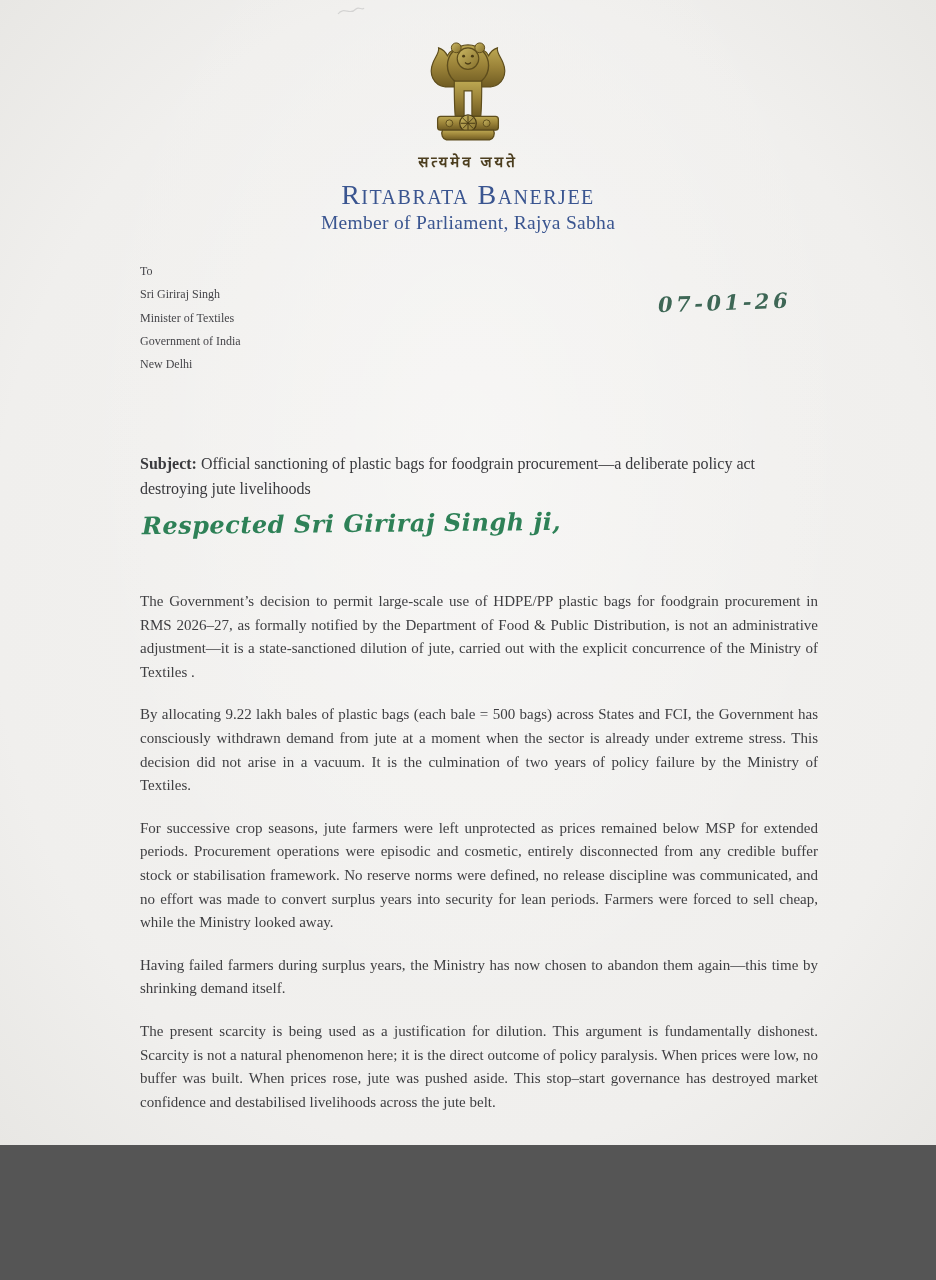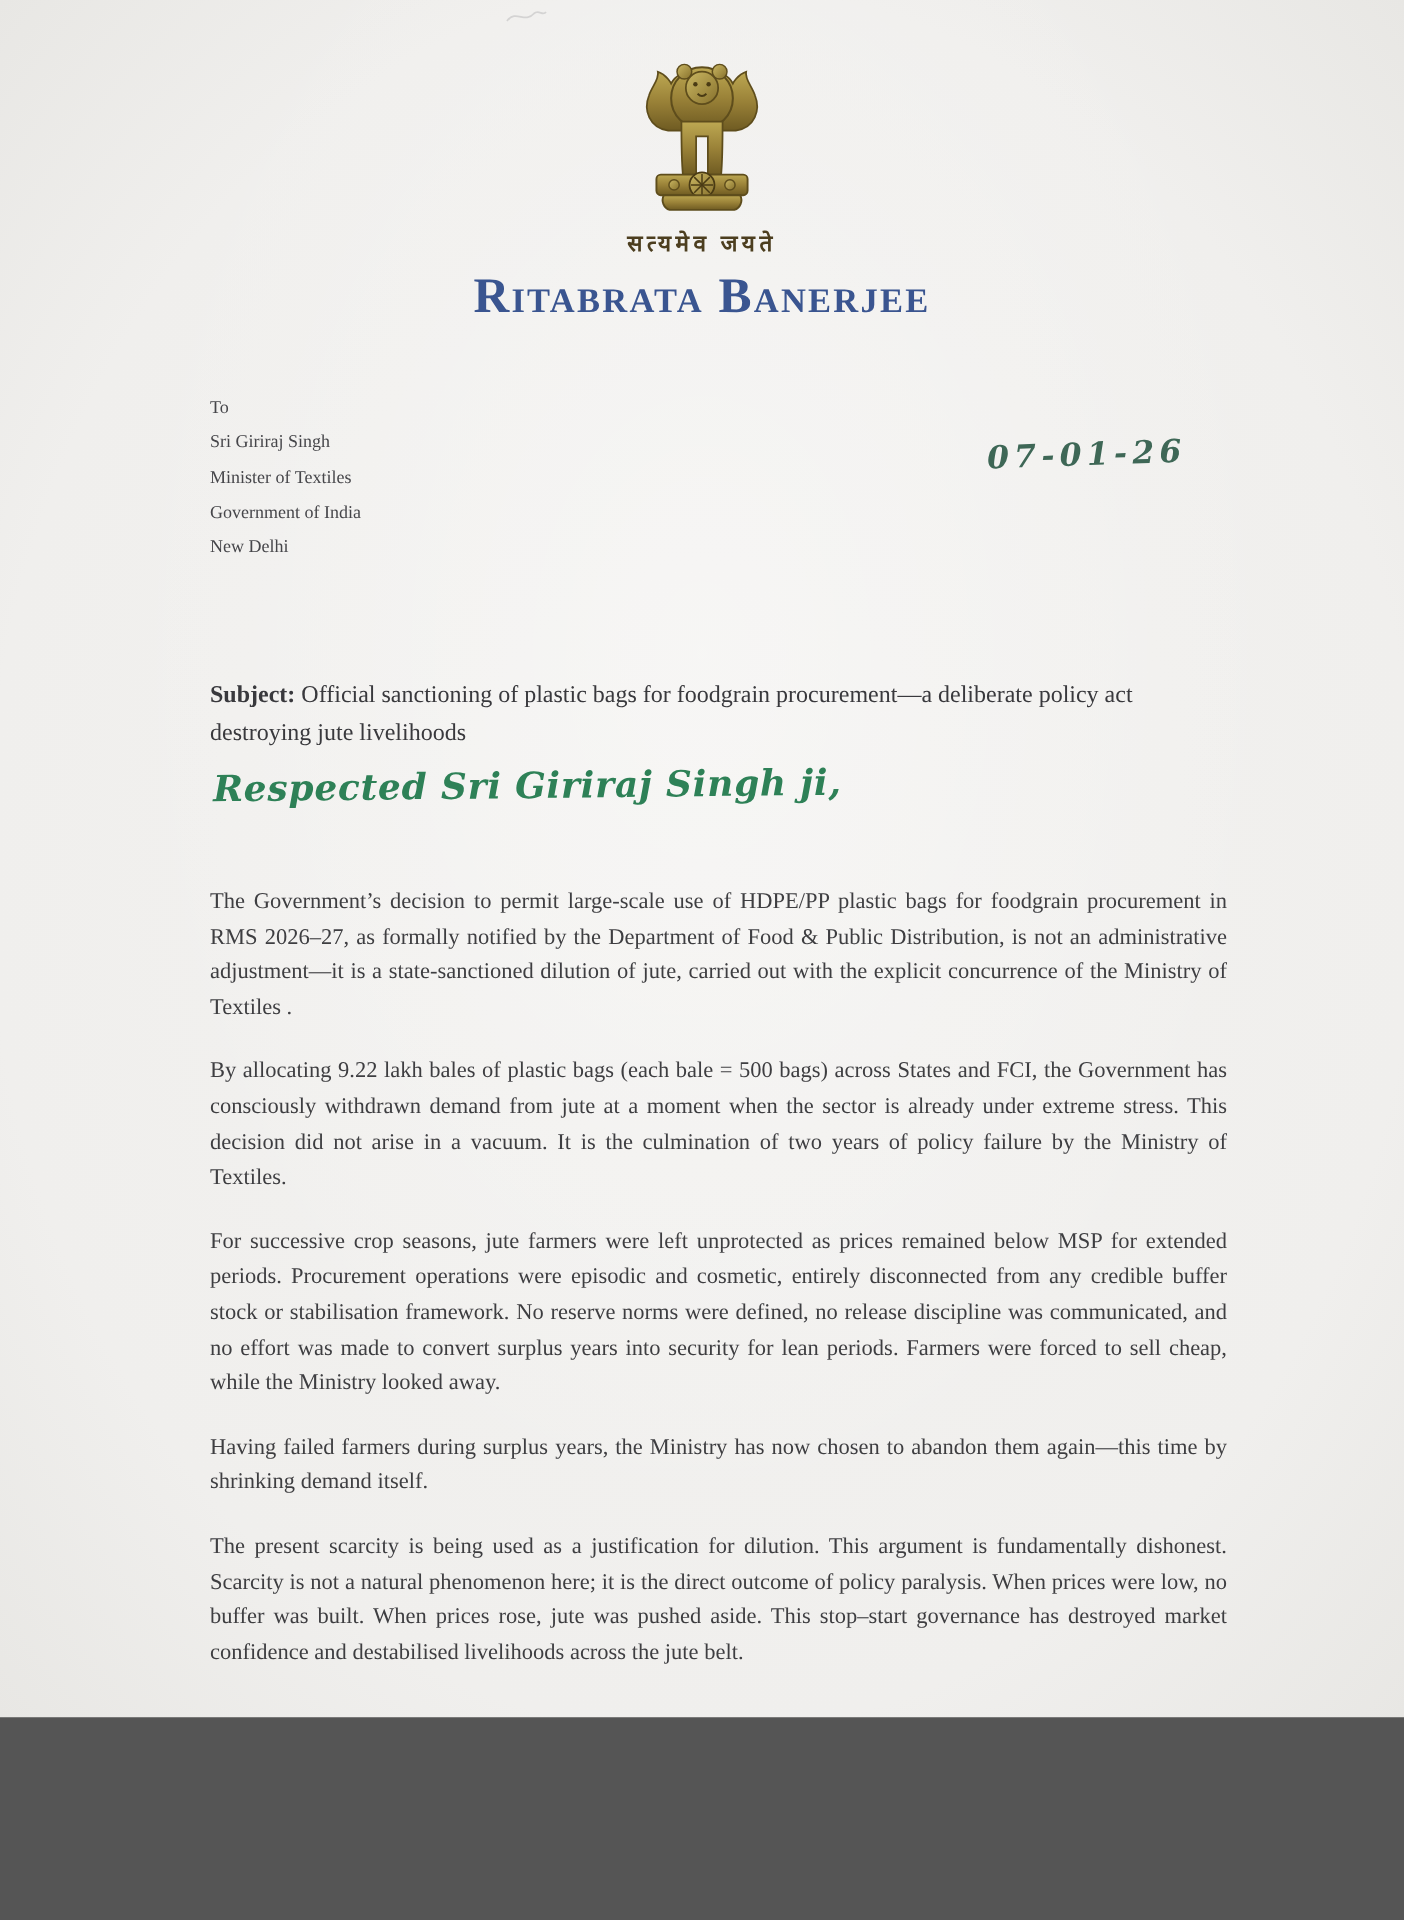--- a/index.html
+++ b/index.html
@@ -17,21 +17,21 @@
   
   .scan-artifact{position:absolute;left:336px;top:4px;opacity:.55;}
 
   
   .letterhead{position:absolute;top:30px;left:0;right:0;text-align:center;}
   .emblem{display:block;margin:0 auto;}
   .motto{margin-top:5px;font-size:15px;font-weight:bold;color:#4c3e1f;letter-spacing:3px;}
   .mp-name{
     margin-top:9px;
     font-variant:small-caps;
-    font-size:33px;font-weight:700;
+    font-size:28px;font-weight:400;
     color:#3a5590;letter-spacing:1.5px;line-height:1.05;
   }
   .mp-title{font-size:19.5px;color:#3a5590;margin-top:3px;letter-spacing:.3px;}
 
   
   .recipient{position:absolute;left:140px;top:260px;font-size:12px;line-height:23.3px;color:#46464a;}
   .date-hand{
     position:absolute;left:658px;top:290px;
     color:#3e6756;font-size:21px;font-style:italic;font-weight:600;
     letter-spacing:3.5px;transform:rotate(-2deg);
@@ -110,20 +110,21 @@
         <line x1="55.3" y1="89.7" x2="44.7" y2="100.3"></line>
       </g>
       <circle cx="31" cy="95" r="3.5" fill="url(#gold2)" stroke="#5e4d1c" stroke-width="1"></circle>
       <circle cx="69" cy="95" r="3.5" fill="url(#gold2)" stroke="#5e4d1c" stroke-width="1"></circle>
 
       <path d="M24,102 L76,102 C78,106 76,111 72,112 L28,112 C24,111 22,106 24,102 Z" fill="url(#gold)" stroke="#5e4d1c" stroke-width="1.3"></path>
     </svg>
 
     <div class="motto">सत्यमेव जयते</div>
     <div class="mp-name">Ritabrata Banerjee</div>
+    <div class="mp-title">Member of Parliament, Rajya Sabha</div>
   </div>
 
   <div class="recipient">
     <div>To</div>
     <div>Sri Giriraj Singh</div>
     <div>Minister of Textiles</div>
     <div>Government of India</div>
     <div>New Delhi</div>
   </div>
 

